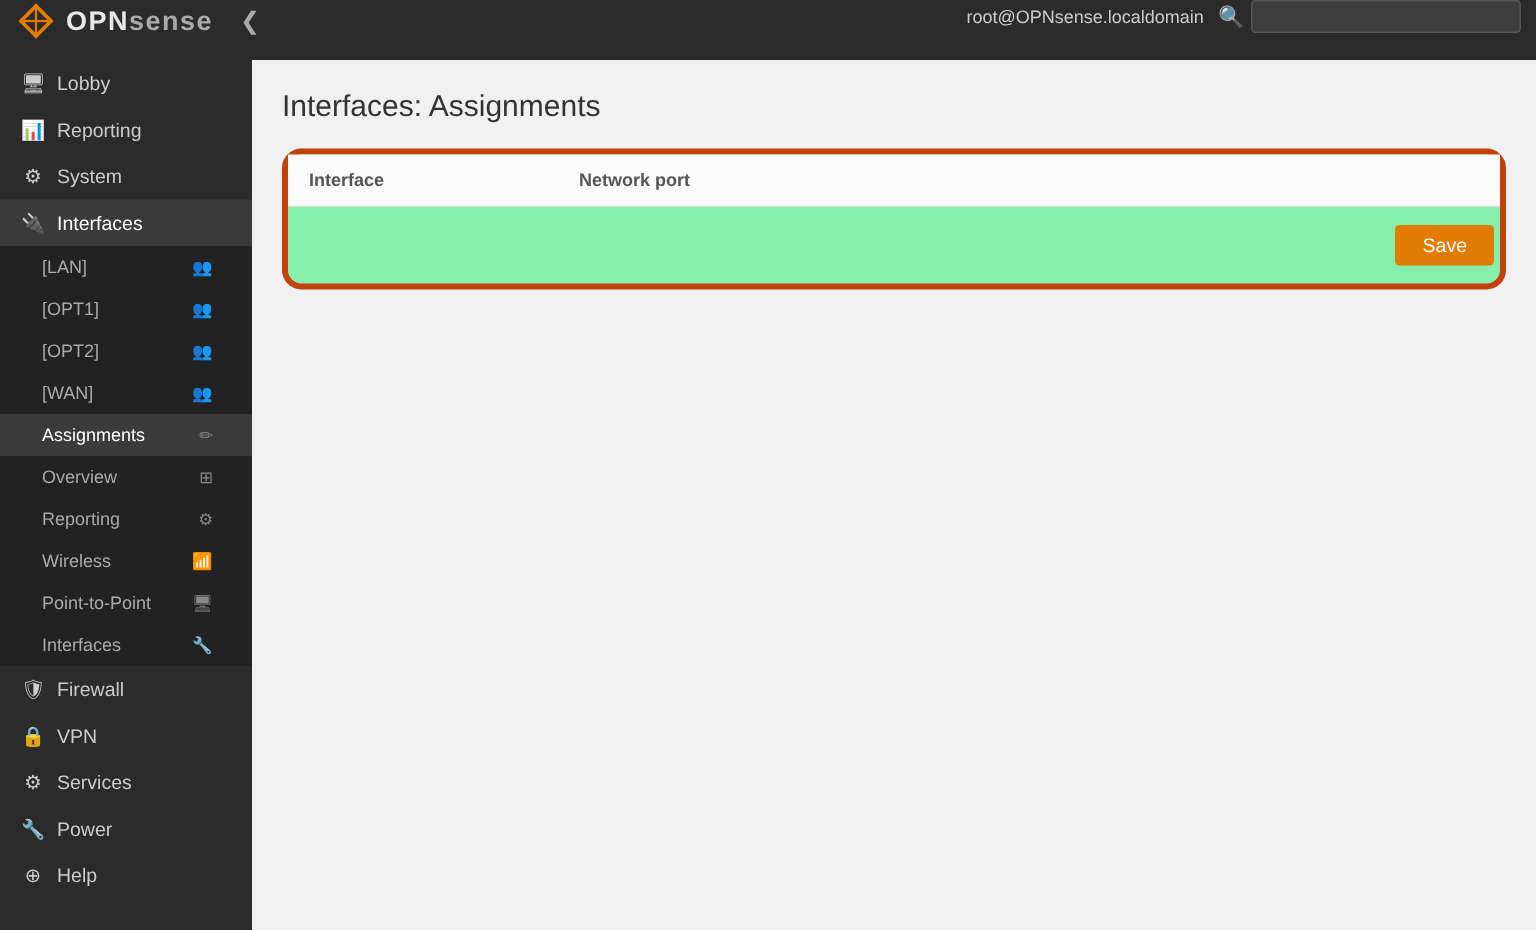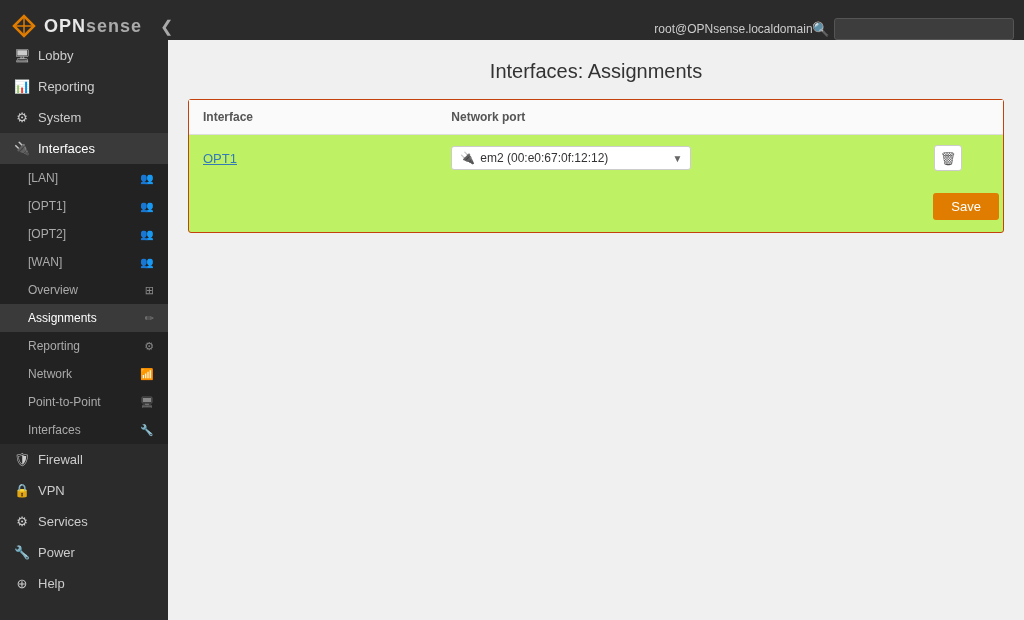--- a/index.html
+++ b/index.html
@@ -3,21 +3,21 @@
   <meta charset="utf-8">
   <style>
     * { box-sizing: border-box; margin: 0; padding: 0; }
     body { font-family: 'Segoe UI', Arial, sans-serif; font-size: 13px; background: #f0f0f0; display: flex; flex-direction: column; height: 620px; width: 1024px; overflow: hidden; }
 
     
     .navbar {
       background: #2b2b2b;
       height: 40px;
       display: flex;
-      align-items: flex-end;
+      align-items: flex-start;
       padding: 0 10px;
       flex-shrink: 0;
     }
     .navbar-logo {
       display: flex;
       align-items: center;
       gap: 6px;
       color: #fff;
       font-weight: bold;
       font-size: 18px;
@@ -31,20 +31,21 @@
       color: #aaa;
       cursor: pointer;
       margin-left: 10px;
       font-size: 16px;
       padding: 4px 8px;
     }
     .navbar-right {
       margin-left: auto;
       display: flex;
       align-items: center;
+      gap: 10px;
     }
     .navbar-user {
       color: #ccc;
       font-size: 12px;
     }
     .navbar-search {
       display: flex;
       align-items: center;
       gap: 4px;
     }
@@ -93,21 +94,21 @@
       gap: 8px;
     }
     .sidebar-item.active { background: #3a3a3a; color: #fff; }
     .sidebar-item .si-icon { font-size: 13px; width: 16px; text-align: center; flex-shrink: 0; }
     .sidebar-item .si-label { flex: 1; }
 
     .sidebar-submenu { background: #222; }
     .sidebar-subitem {
       display: flex;
       align-items: center;
-      padding: 7px 14px 7px 28px;
+      padding: 7px 26px 7px 28px;
       cursor: pointer;
       font-size: 12px;
       color: #aaa;
       gap: 6px;
       justify-content: space-between;
     }
     .sidebar-subitem.active { background: #3a3a3a; color: #fff; }
     .sidebar-subitem .sub-label { flex: 1; }
     .sidebar-subitem .sub-icon { font-size: 11px; color: #888; }
 
@@ -117,28 +118,27 @@
       background: #f0f0f0;
       overflow-y: auto;
       padding: 20px;
     }
 
     .page-title {
       font-size: 20px;
       color: #333;
       margin-bottom: 16px;
       font-weight: 400;
-      text-align: center;
     }
 
     
     .card {
-      background: #bef264;
-      border: 1px solid #c2410c;
-      border-radius: 3px;
+      background: #86efac;
+      border: 4px solid #c2410c;
+      border-radius: 13px;
       padding: 0;
     }
 
     .assignment-table {
       width: 100%;
       border-collapse: collapse;
     }
     .assignment-table th {
       text-align: left;
       padding: 10px 14px;
@@ -273,34 +273,34 @@
         <span class="sub-icon">👥</span>
       </div>
       <div class="sidebar-subitem">
         <span class="sub-label">[OPT2]</span>
         <span class="sub-icon">👥</span>
       </div>
       <div class="sidebar-subitem">
         <span class="sub-label">[WAN]</span>
         <span class="sub-icon">👥</span>
       </div>
-      <div class="sidebar-subitem">
-        <span class="sub-label">Overview</span>
-        <span class="sub-icon">⊞</span>
-      </div>
       <div class="sidebar-subitem active">
         <span class="sub-label">Assignments</span>
         <span class="sub-icon">✏</span>
       </div>
       <div class="sidebar-subitem">
+        <span class="sub-label">Overview</span>
+        <span class="sub-icon">⊞</span>
+      </div>
+      <div class="sidebar-subitem">
         <span class="sub-label">Reporting</span>
         <span class="sub-icon">⚙</span>
       </div>
       <div class="sidebar-subitem">
-        <span class="sub-label">Network</span>
+        <span class="sub-label">Wireless</span>
         <span class="sub-icon">📶</span>
       </div>
       <div class="sidebar-subitem">
         <span class="sub-label">Point-to-Point</span>
         <span class="sub-icon">🖥</span>
       </div>
       <div class="sidebar-subitem">
         <span class="sub-label">Interfaces</span>
         <span class="sub-icon">🔧</span>
       </div>
@@ -334,35 +334,20 @@
     <div class="card">
       <table class="assignment-table">
         <thead>
           <tr>
             <th>Interface</th>
             <th>Network port</th>
             <th></th>
           </tr>
         </thead>
         <tbody id="assignments-tbody">
-            <tr>
-              <td><a class="iface-link">OPT1</a></td>
-              <td>
-                <div class="network-port-select">
-                  <span class="port-left">
-                    <span class="port-icon">🔌</span>
-                    <span>em2 (00:e0:67:0f:12:12)</span>
-                  </span>
-                  <span class="select-arrow">▼</span>
-                </div>
-              </td>
-              <td class="td-delete">
-                <button class="delete-btn">🗑</button>
-              </td>
-            </tr>
           </tbody>
       </table>
       <div class="save-row">
         <button class="save-btn">Save</button>
       </div>
     </div>
   </main>
 </div>
 
 </body></html>

